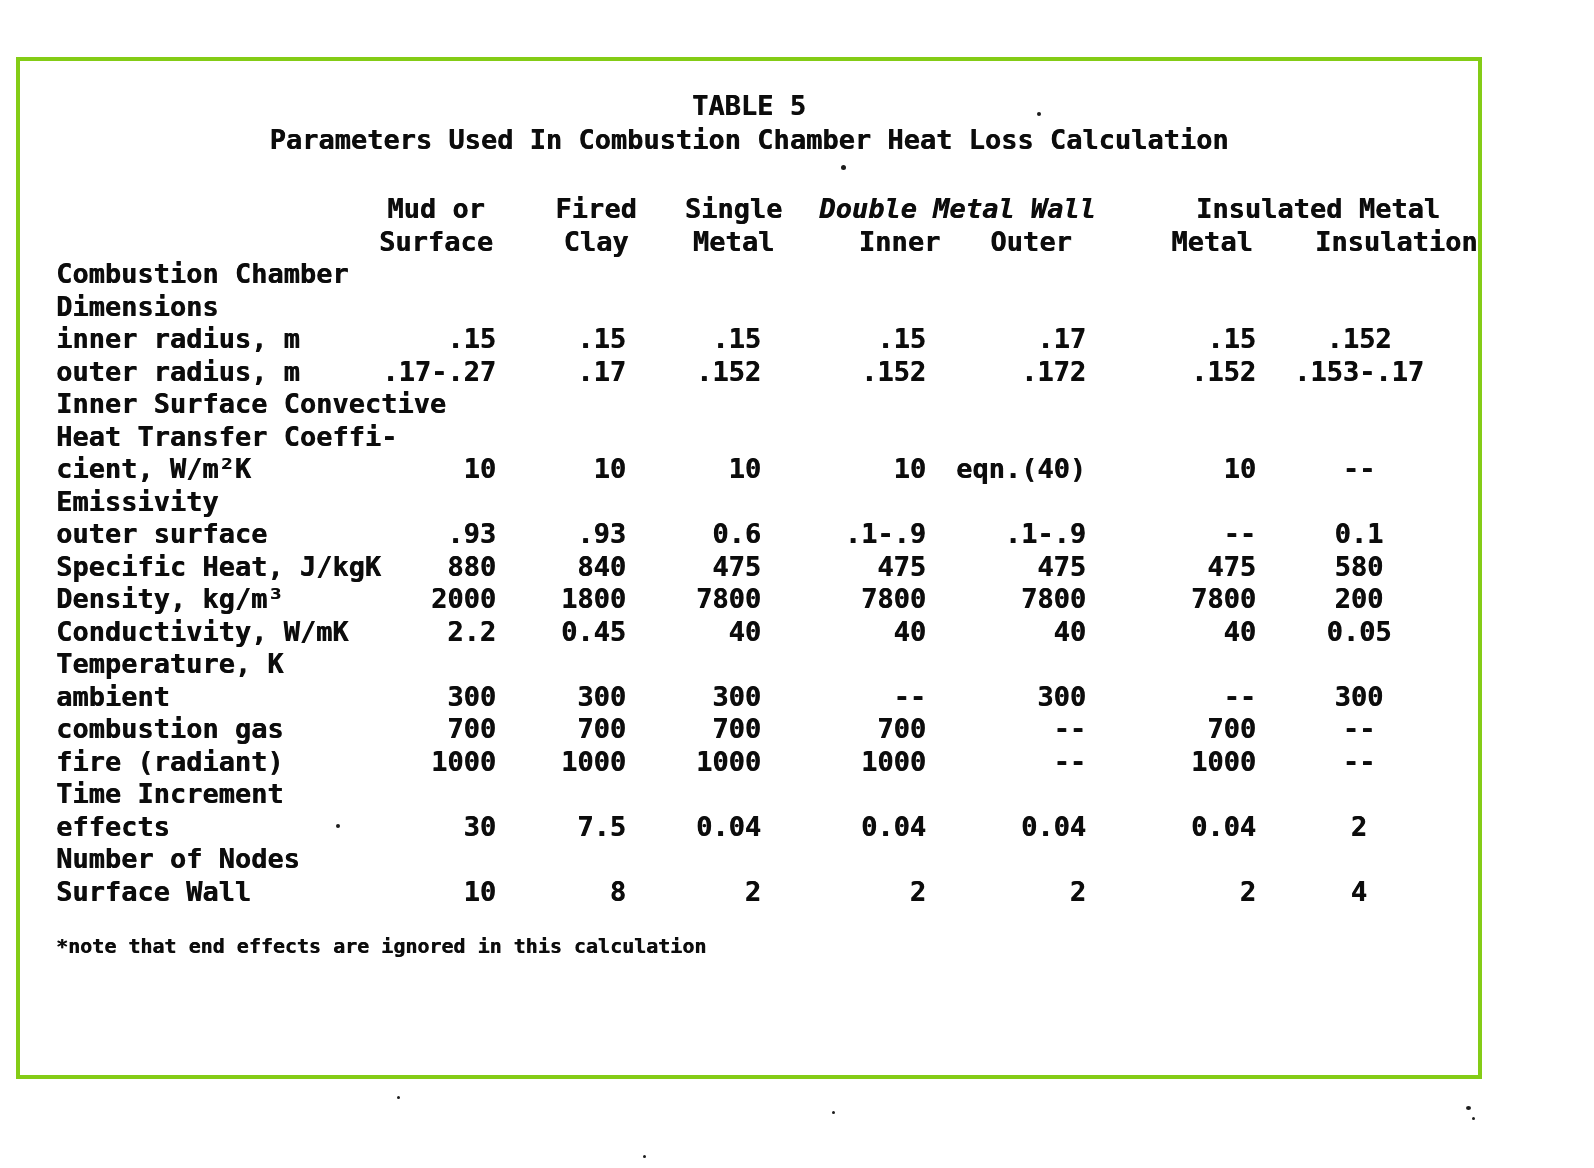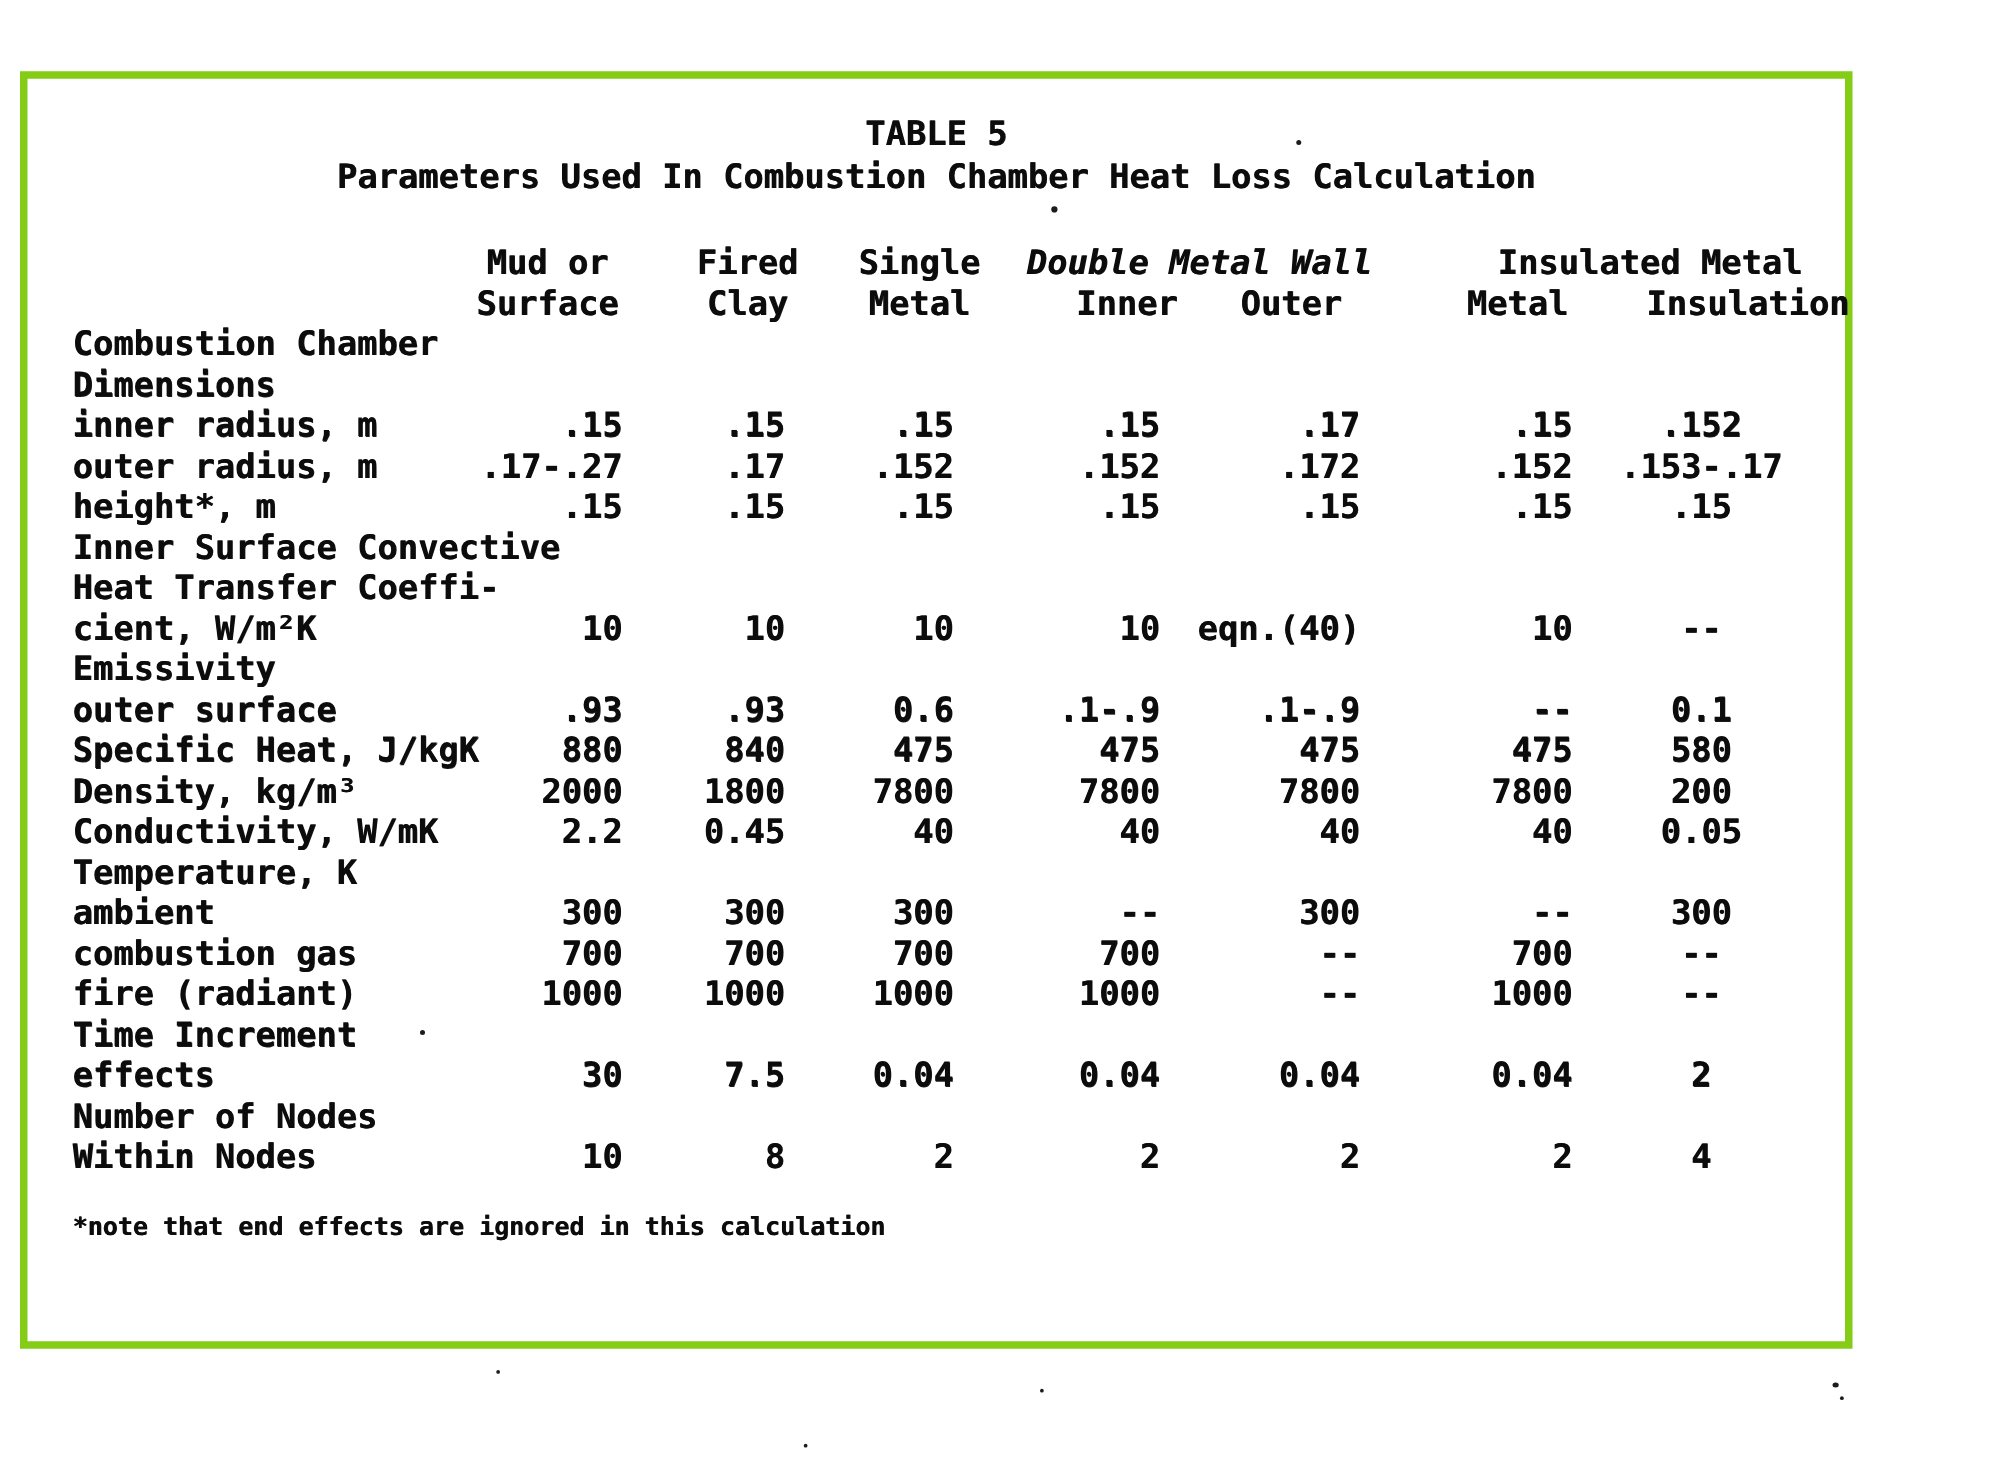--- a/index.html
+++ b/index.html
@@ -9,21 +9,21 @@
     overflow: hidden;
     font-family: "DejaVu Sans Mono", "Liberation Mono", monospace;
     color: #0c0c0c;
   }
   .page { position: relative; width: 1594px; height: 1168px; background: #fff; }
 
   .sheet {
     position: absolute;
     left: 16px; top: 57px;
     width: 1466px; height: 1022px;
-    border: 6px solid #84cc16;
+    border: 4px solid #84cc16;
     box-sizing: border-box;
     background: #fff;
   }
 
   .titleblock {
     padding-top: 28px;
     text-align: center;
     font-size: 27px;
     font-weight: 700;
     line-height: 34px;
@@ -161,30 +161,20 @@
             <td class="lbl ind1">outer radius, m</td>
             <td class="val c1">.17-.27</td>
             <td class="val c2">.17</td>
             <td class="val c3">.152</td>
             <td class="val c4">.152</td>
             <td class="val c5">.172</td>
             <td class="val c6">.152</td>
             <td class="val c7"><span class="shv25">.153-.17</span></td>
           </tr>
         <tr>
-            <td class="lbl ind1">height*, m</td>
-            <td class="val c1">.15</td>
-            <td class="val c2">.15</td>
-            <td class="val c3">.15</td>
-            <td class="val c4">.15</td>
-            <td class="val c5">.15</td>
-            <td class="val c6">.15</td>
-            <td class="val c7"><span class="shv25">.15</span></td>
-          </tr>
-        <tr>
             <td class="lbl">Inner Surface Convective</td>
             <td class="val c1"></td>
             <td class="val c2"></td>
             <td class="val c3"></td>
             <td class="val c4"></td>
             <td class="val c5"></td>
             <td class="val c6"></td>
             <td class="val c7"><span class="shv25"></span></td>
           </tr>
         <tr>
@@ -321,21 +311,21 @@
             <td class="lbl">Number of Nodes</td>
             <td class="val c1"></td>
             <td class="val c2"></td>
             <td class="val c3"></td>
             <td class="val c4"></td>
             <td class="val c5"></td>
             <td class="val c6"></td>
             <td class="val c7"><span class="shv25"></span></td>
           </tr>
         <tr>
-            <td class="lbl ind1">Within Nodes</td>
+            <td class="lbl ind1">Surface Wall</td>
             <td class="val c1">10</td>
             <td class="val c2">8</td>
             <td class="val c3">2</td>
             <td class="val c4">2</td>
             <td class="val c5">2</td>
             <td class="val c6">2</td>
             <td class="val c7"><span class="shv25">4</span></td>
           </tr>
       </tbody>
     </table>

